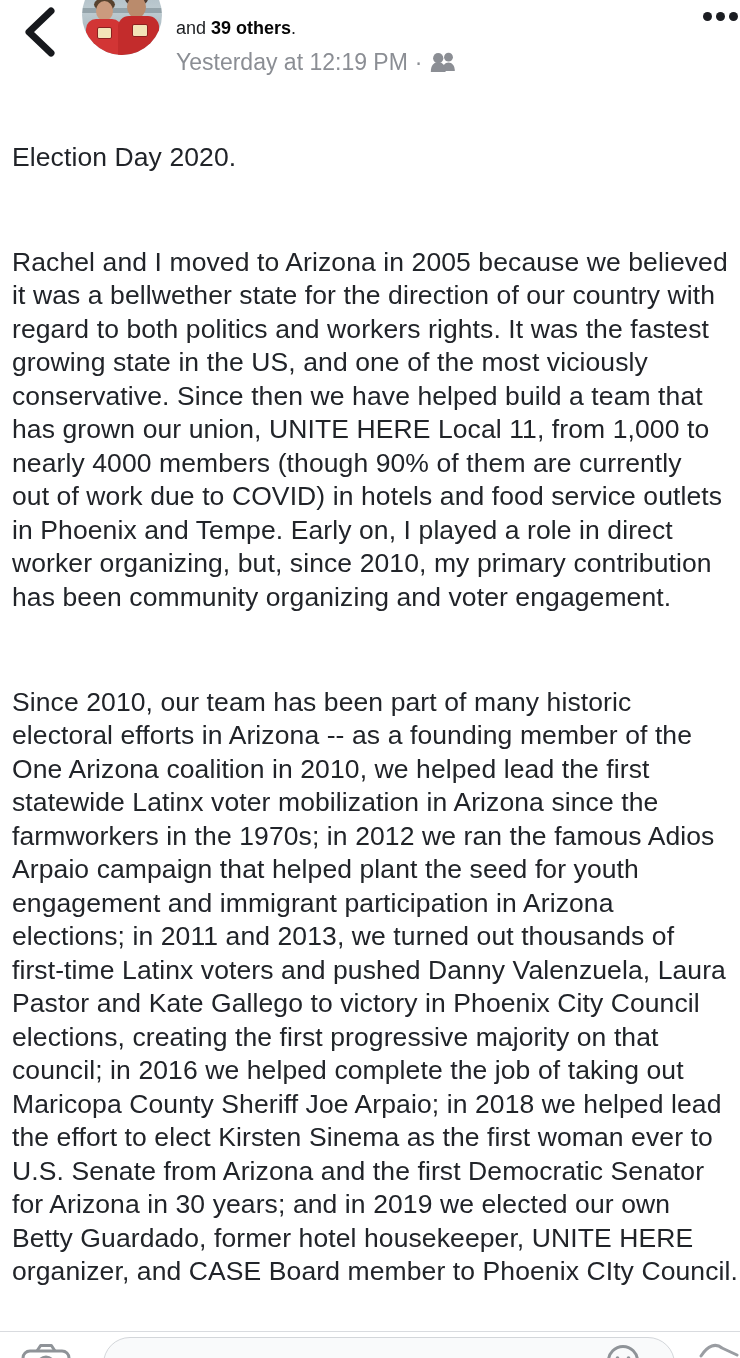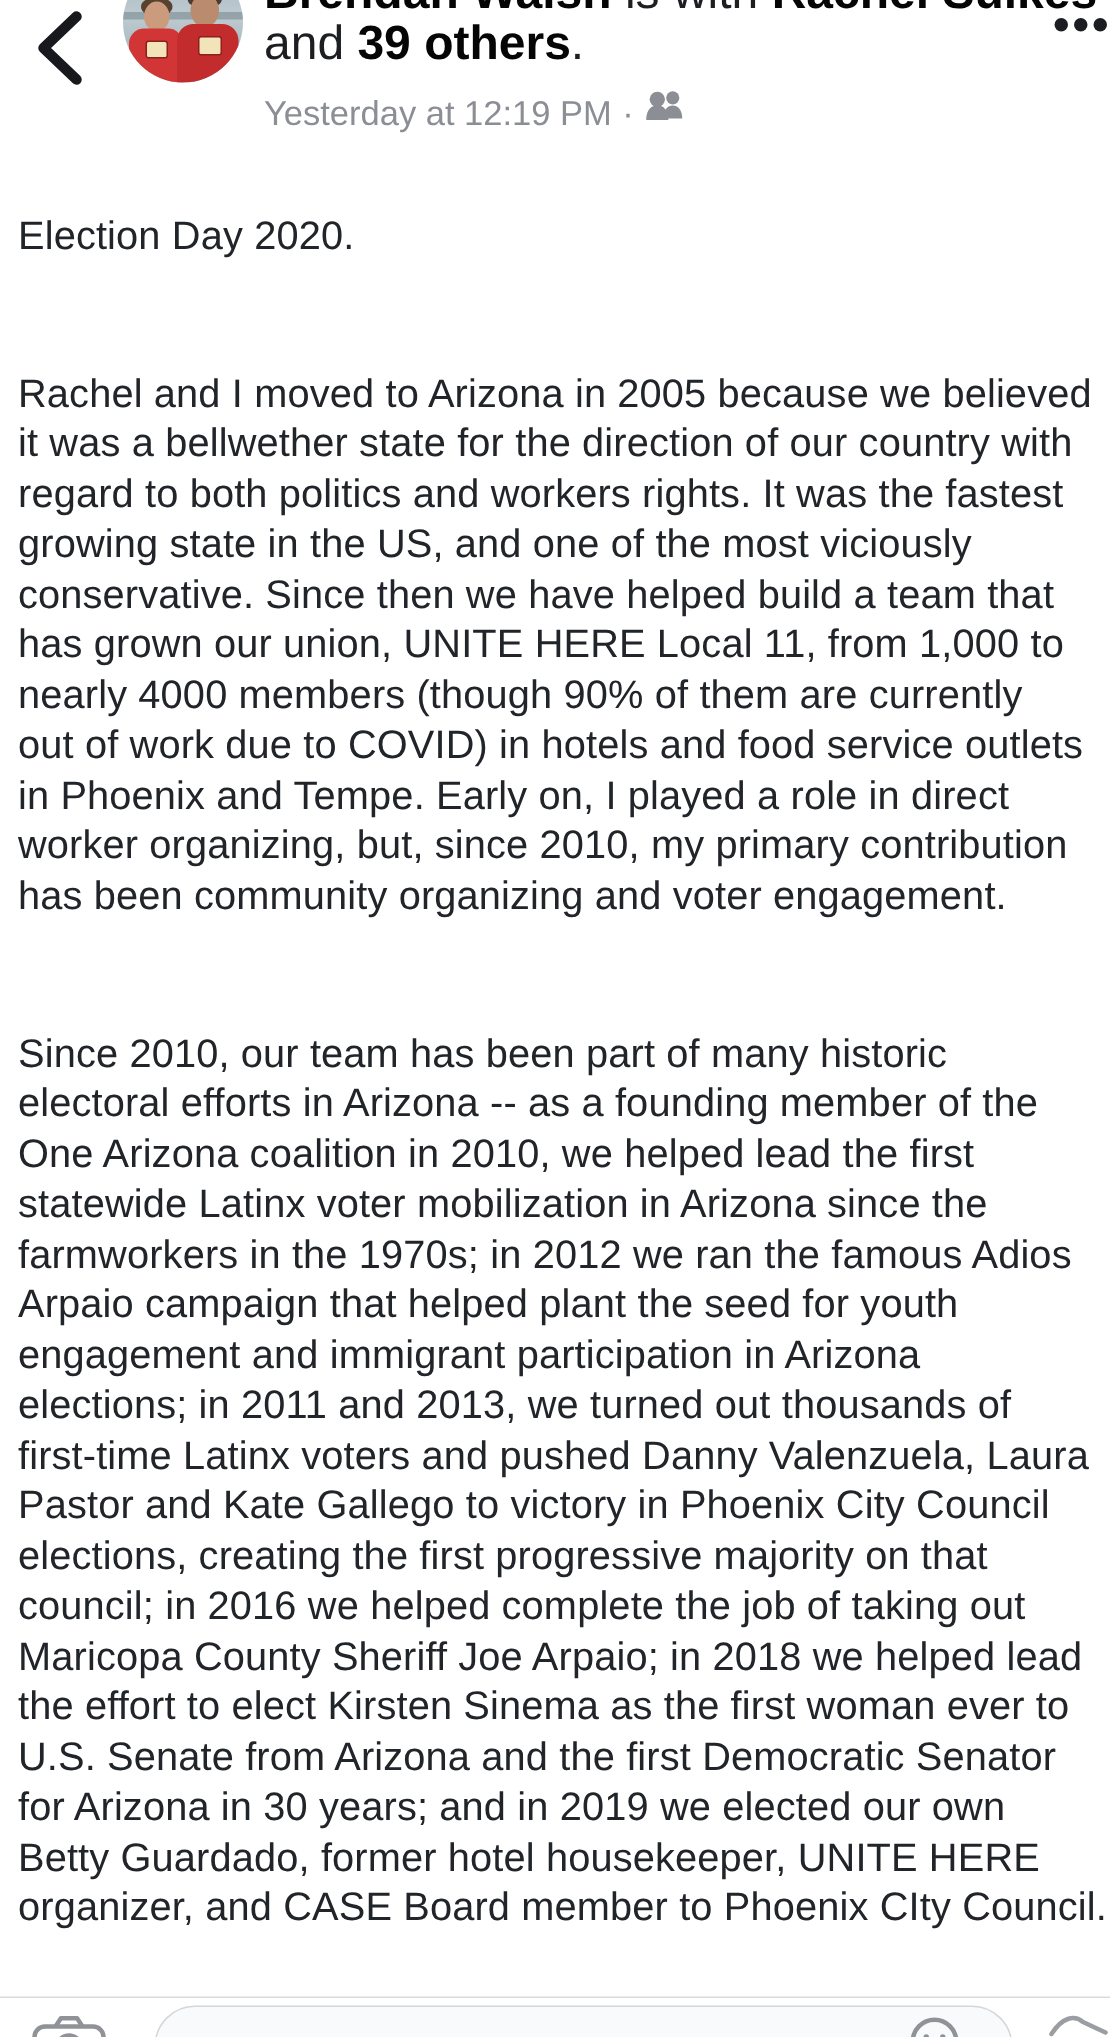--- a/index.html
+++ b/index.html
@@ -24,23 +24,23 @@
   .av-hair1 { left: 12px; top: 23px; width: 21px; height: 13px; border-radius: 50%; background: #57422f; }
   .av-head1 { left: 14px; top: 26px; width: 17px; height: 20px; border-radius: 50%; background: #cb9b7e; }
   .av-hair2 { left: 43px; top: 17px; width: 23px; height: 14px; border-radius: 50%; background: #4d3b31; }
   .av-head2 { left: 45px; top: 21px; width: 19px; height: 22px; border-radius: 50%; background: #ba8b6c; }
   .av-body1 { left: 4px; top: 44px; width: 36px; height: 36px; background: #d23535; border-radius: 10px 10px 0 0; }
   .av-body2 { left: 36px; top: 41px; width: 41px; height: 39px; background: #c32c2c; border-radius: 11px 11px 0 0; }
   .av-patch1 { left: 15px; top: 52px; width: 13px; height: 10px; background: #f2e3b8; border: 1px solid #8c1f1f; border-radius: 2px; }
   .av-patch2 { left: 50px; top: 49px; width: 14px; height: 11px; background: #f2e3b8; border: 1px solid #8c1f1f; border-radius: 2px; }
 
   .actor { position: absolute; left: 176px; top: -23px; width: 540px; }
-  .actor-line { font-size: 32px; line-height: 34px; color: #1c1e21; white-space: nowrap; }
+  .actor-line { font-size: 18px; line-height: 34px; color: #1c1e21; white-space: nowrap; }
   .actor-line b { font-weight: 700; color: #050505; }
-  .meta { margin-top: 15px; display: flex; align-items: flex-start; gap: 7px;
+  .meta { margin-top: 2px; display: flex; align-items: center; gap: 7px;
           font-size: 23px; line-height: 30px; color: #8b8e94; }
   .dots { position: absolute; left: 703px; top: 12px; display: flex; gap: 4px; cursor: pointer; }
   .dot { width: 9px; height: 9px; border-radius: 50%; background: #1b1d22; }
 
   
   .post {
     position: absolute; top: 107px; left: 12px; width: 1100px;
     font-size: 26.5px; line-height: 33.5px; letter-spacing: 0.1px;
     color: #212429; white-space: pre-line;
   }

